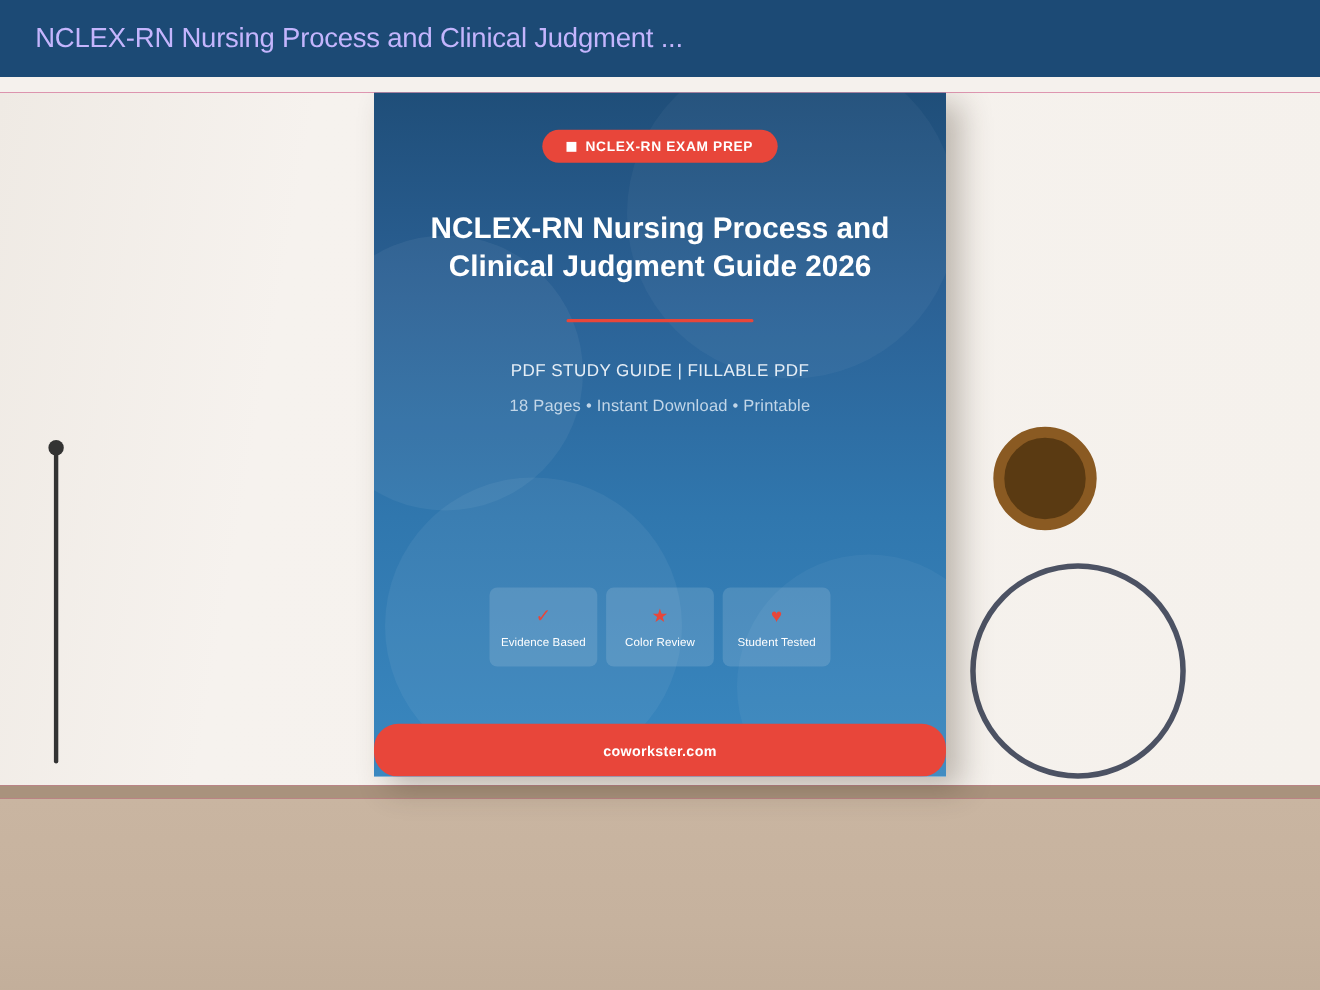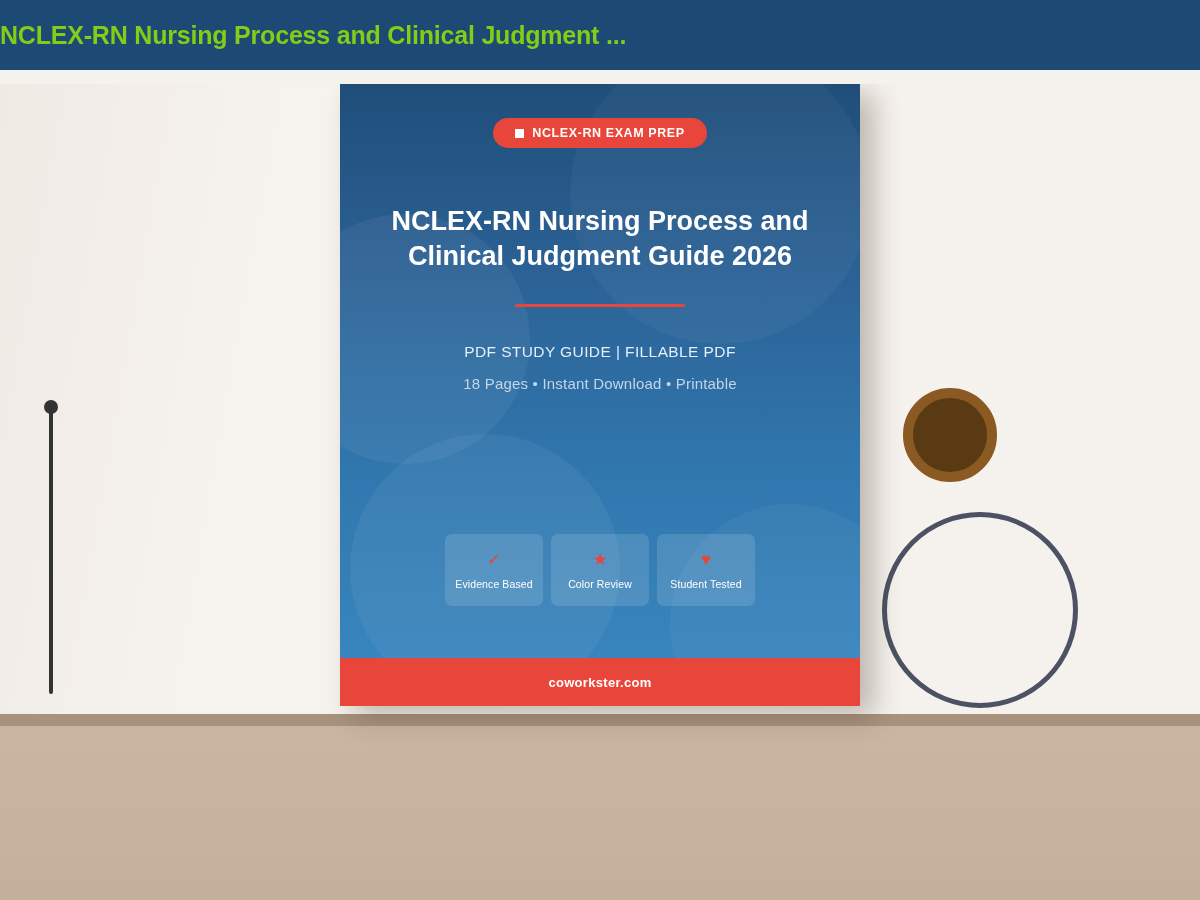--- a/index.html
+++ b/index.html
@@ -20,23 +20,24 @@
 
   
   .app-header {
     position:absolute; top:0; left:0;
     width:1200px; height:70px;
     background:#1C4A75;
     display:flex; align-items:center;
     z-index:40;
   }
   .app-header-title {
-    color:#84cc16;
+    margin-left:32px;
+    color:#c4b5fd;
     font-size:25px;
-    font-weight:bold;
+    font-weight:normal;
     letter-spacing:-0.2px;
     white-space:nowrap;
   }
 
   
   .scene {
     position:absolute; top:84px; left:0;
     width:1200px; height:830px;
     background:#be185d;
     overflow:hidden;
@@ -133,21 +134,21 @@
     font-weight:bold;
     letter-spacing:0.6px;
   }
   .badge-square {
     display:inline-block;
     width:9px; height:9px;
     background:#FFFFFF;
   }
 
   .poster-title {
-    margin-top:56px;
+    margin-top:42px;
     width:430px;
     text-align:center;
     color:#FFFFFF;
     font-size:27px;
     font-weight:bold;
     line-height:35px;
   }
 
   .title-rule {
     margin-top:30px;
@@ -204,20 +205,21 @@
   .poster-footer {
     position:absolute;
     left:0; bottom:0;
     width:100%; height:48px;
     background:#E8463A;
     display:flex; align-items:center; justify-content:center;
     color:#FFFFFF;
     font-size:13px;
     font-weight:bold;
     letter-spacing:0.3px;
+    border-radius:22px;
   }
 </style>
 </head>
 <body>
 
 <div class="screen">
 
   <div class="app-header">
     <div class="app-header-title">NCLEX-RN Nursing Process and Clinical Judgment ...</div>
   </div>

